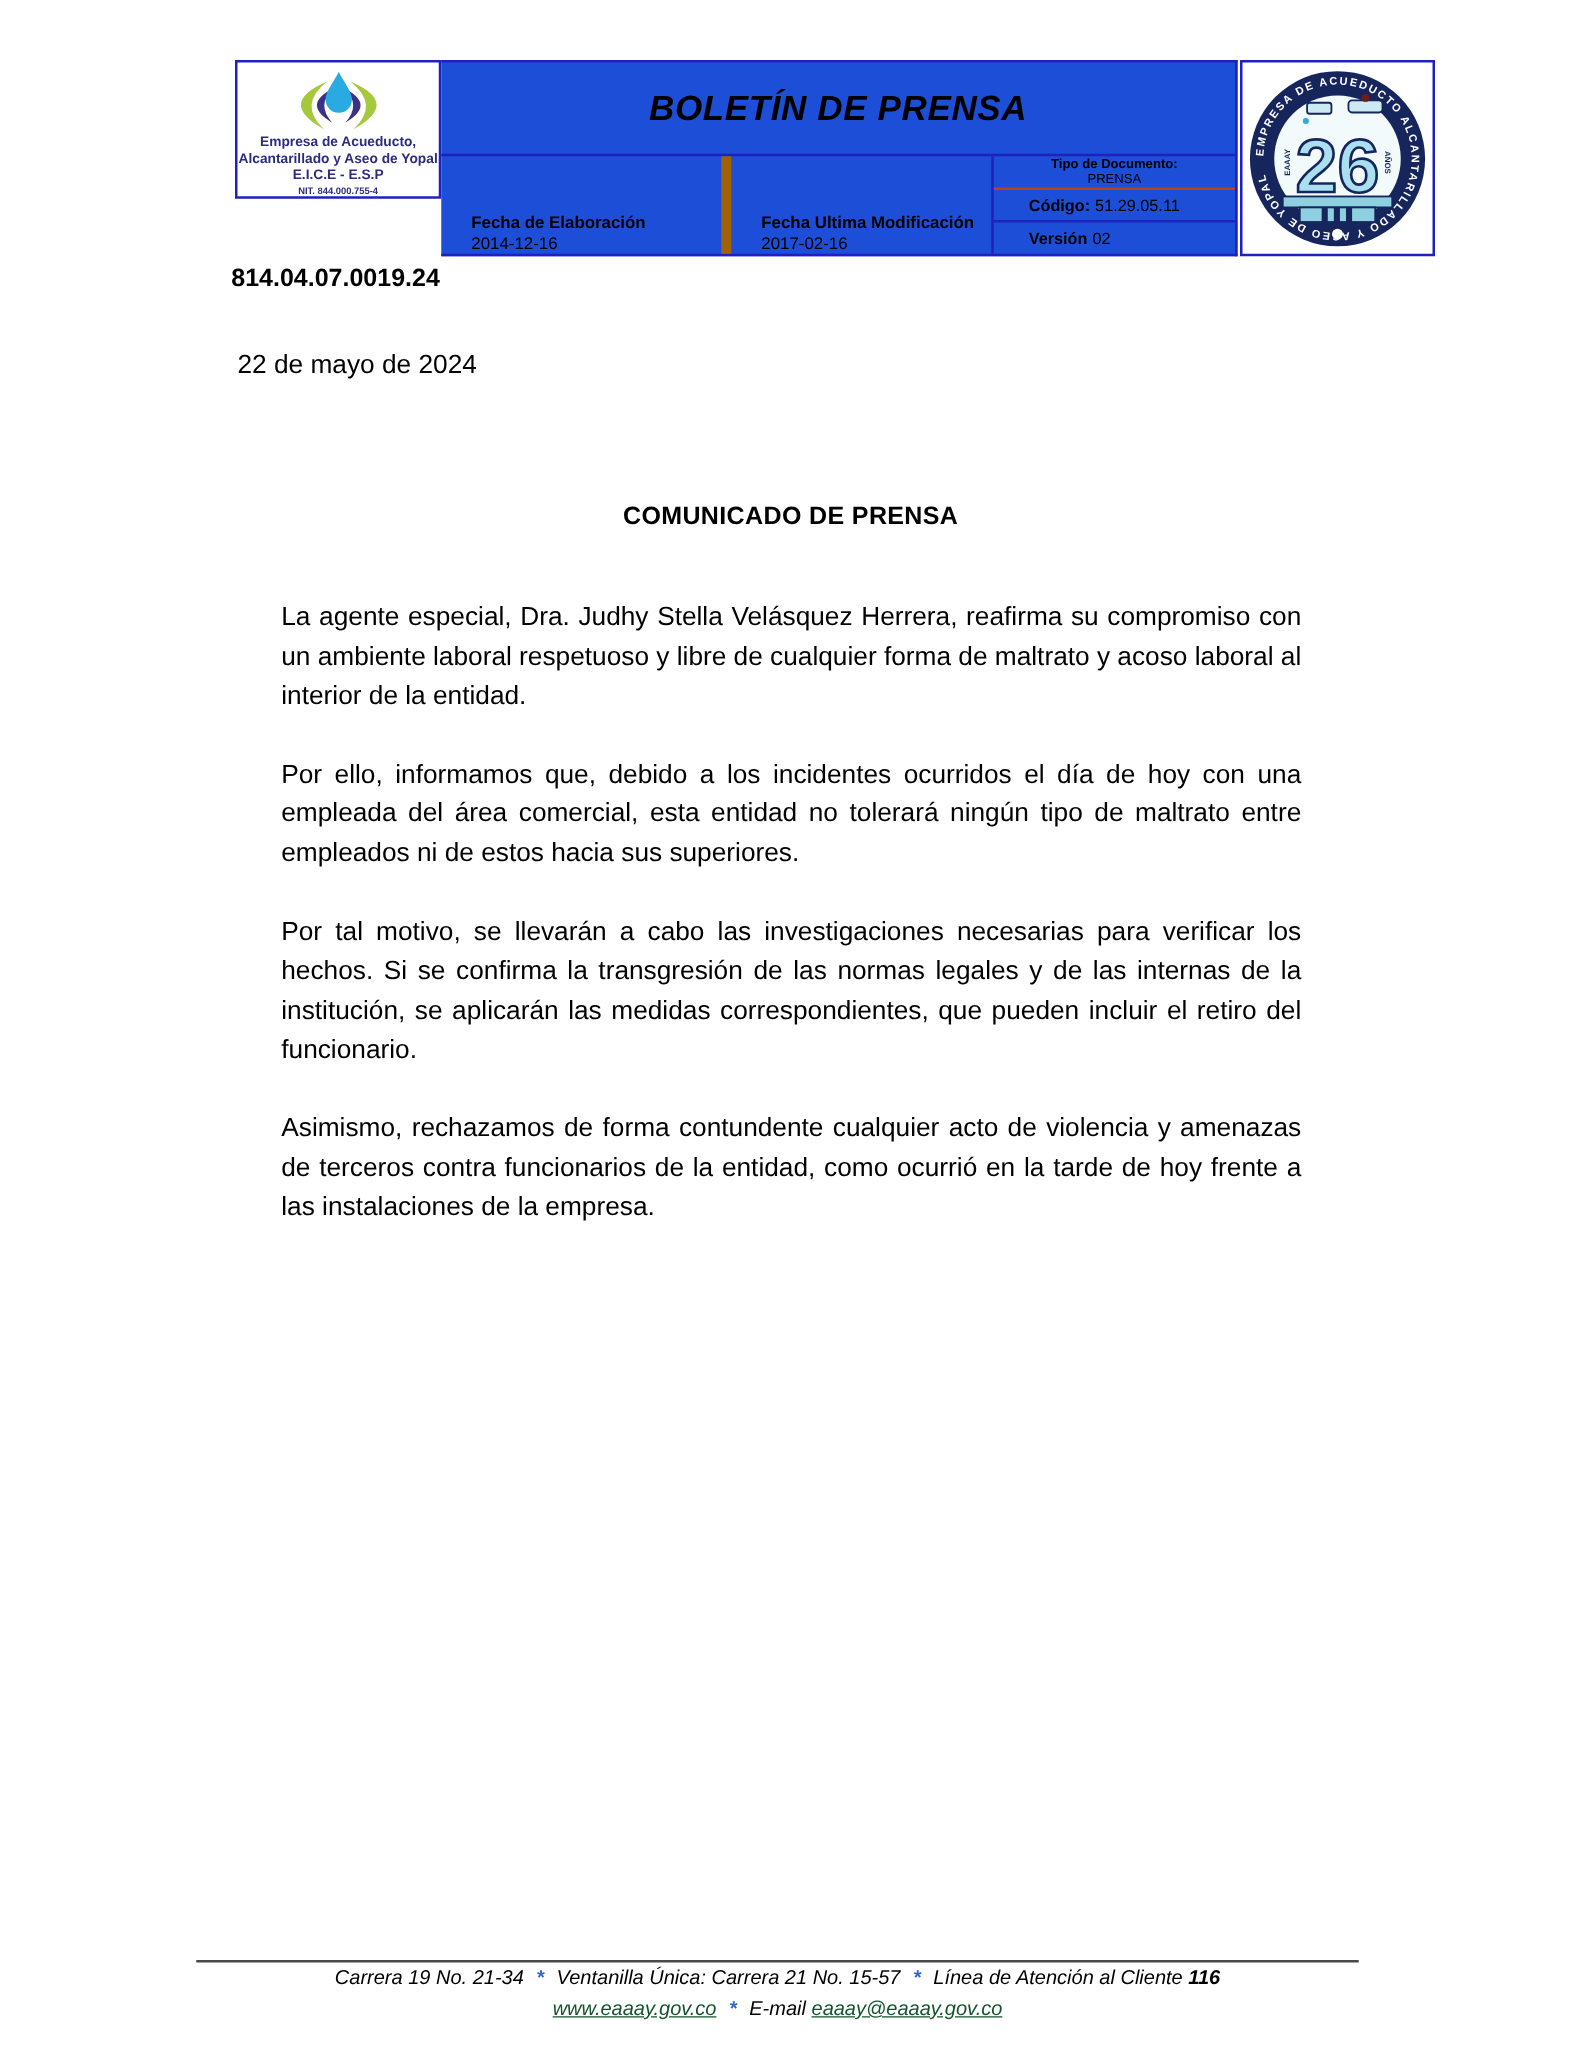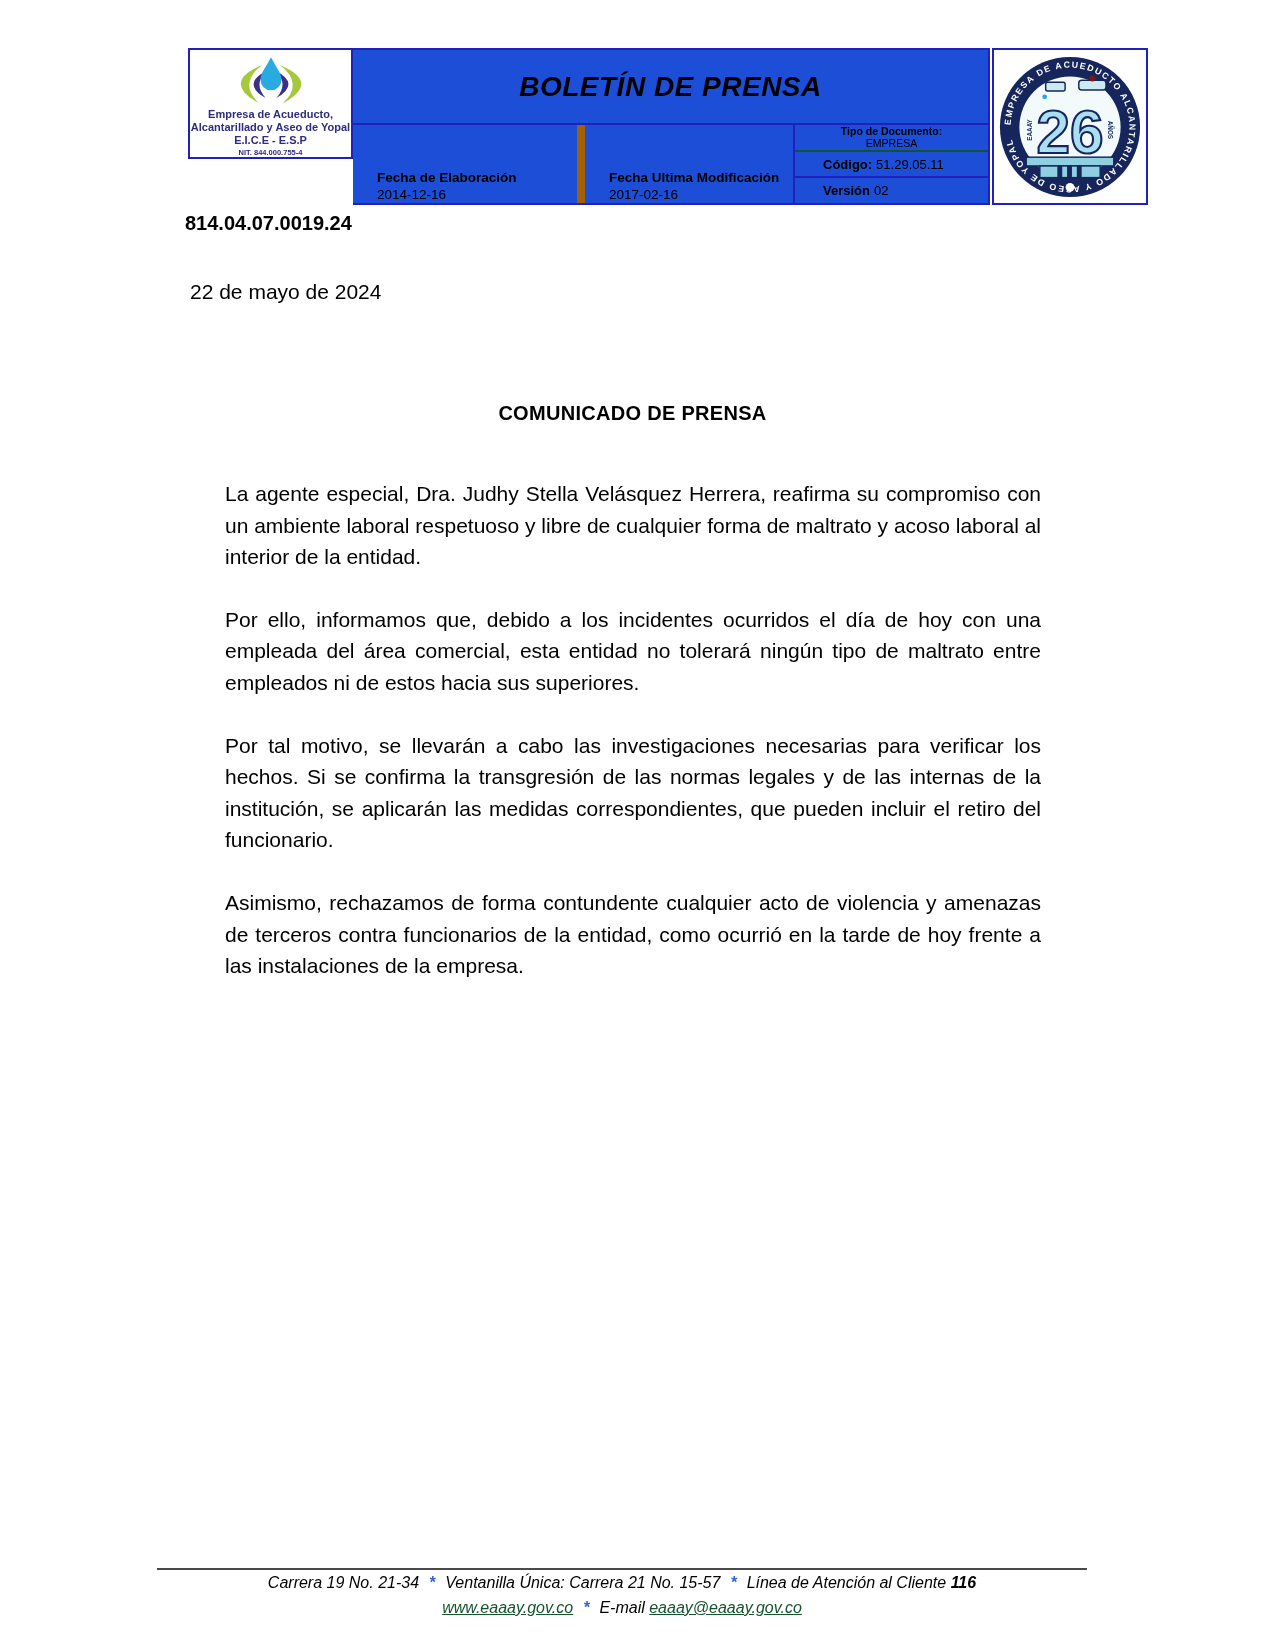--- a/index.html
+++ b/index.html
@@ -75,21 +75,21 @@
   .stack-cell {
     flex: 1;
     display: flex; align-items: center;
     font-size: 13px;
     padding-left: 28px;
   }
   .stack-cell.tipo {
     flex-direction: column; justify-content: center;
     padding-left: 0; text-align: center;
     font-size: 10.5px; line-height: 12px;
-    border-bottom: 2px solid #14532d;
+    border-bottom: 2px solid #c2410c;
   }
   .stack-cell.codigo { border-bottom: 2px solid #2020BF; align-items: center; }
   .stack-cell .b { font-weight: bold; margin-right: 4px; }
 
   .seal-box {
     width: 156px; height: 157px;
     border: 2px solid #2020BF;
     margin-left: 2px;
     display: flex; align-items: center; justify-content: center;
     background: #fff;
@@ -172,21 +172,21 @@
           <span class="lbl">Fecha de Elaboración</span>
           <span>2014-12-16</span>
         </div>
         <div class="fecha-cell cell-b">
           <span class="lbl">Fecha Ultima Modificación</span>
           <span>2017-02-16</span>
         </div>
         <div class="stack-col">
           <div class="stack-cell tipo">
             <span class="b" style="margin:0">Tipo de Documento:</span>
-            <span>EMPRESA</span>
+            <span>PRENSA</span>
           </div>
           <div class="stack-cell codigo">
             <span class="b">Código:</span>
             <span>51.29.05.11</span>
           </div>
           <div class="stack-cell">
             <span class="b">Versión</span>
             <span>02</span>
           </div>
         </div>

